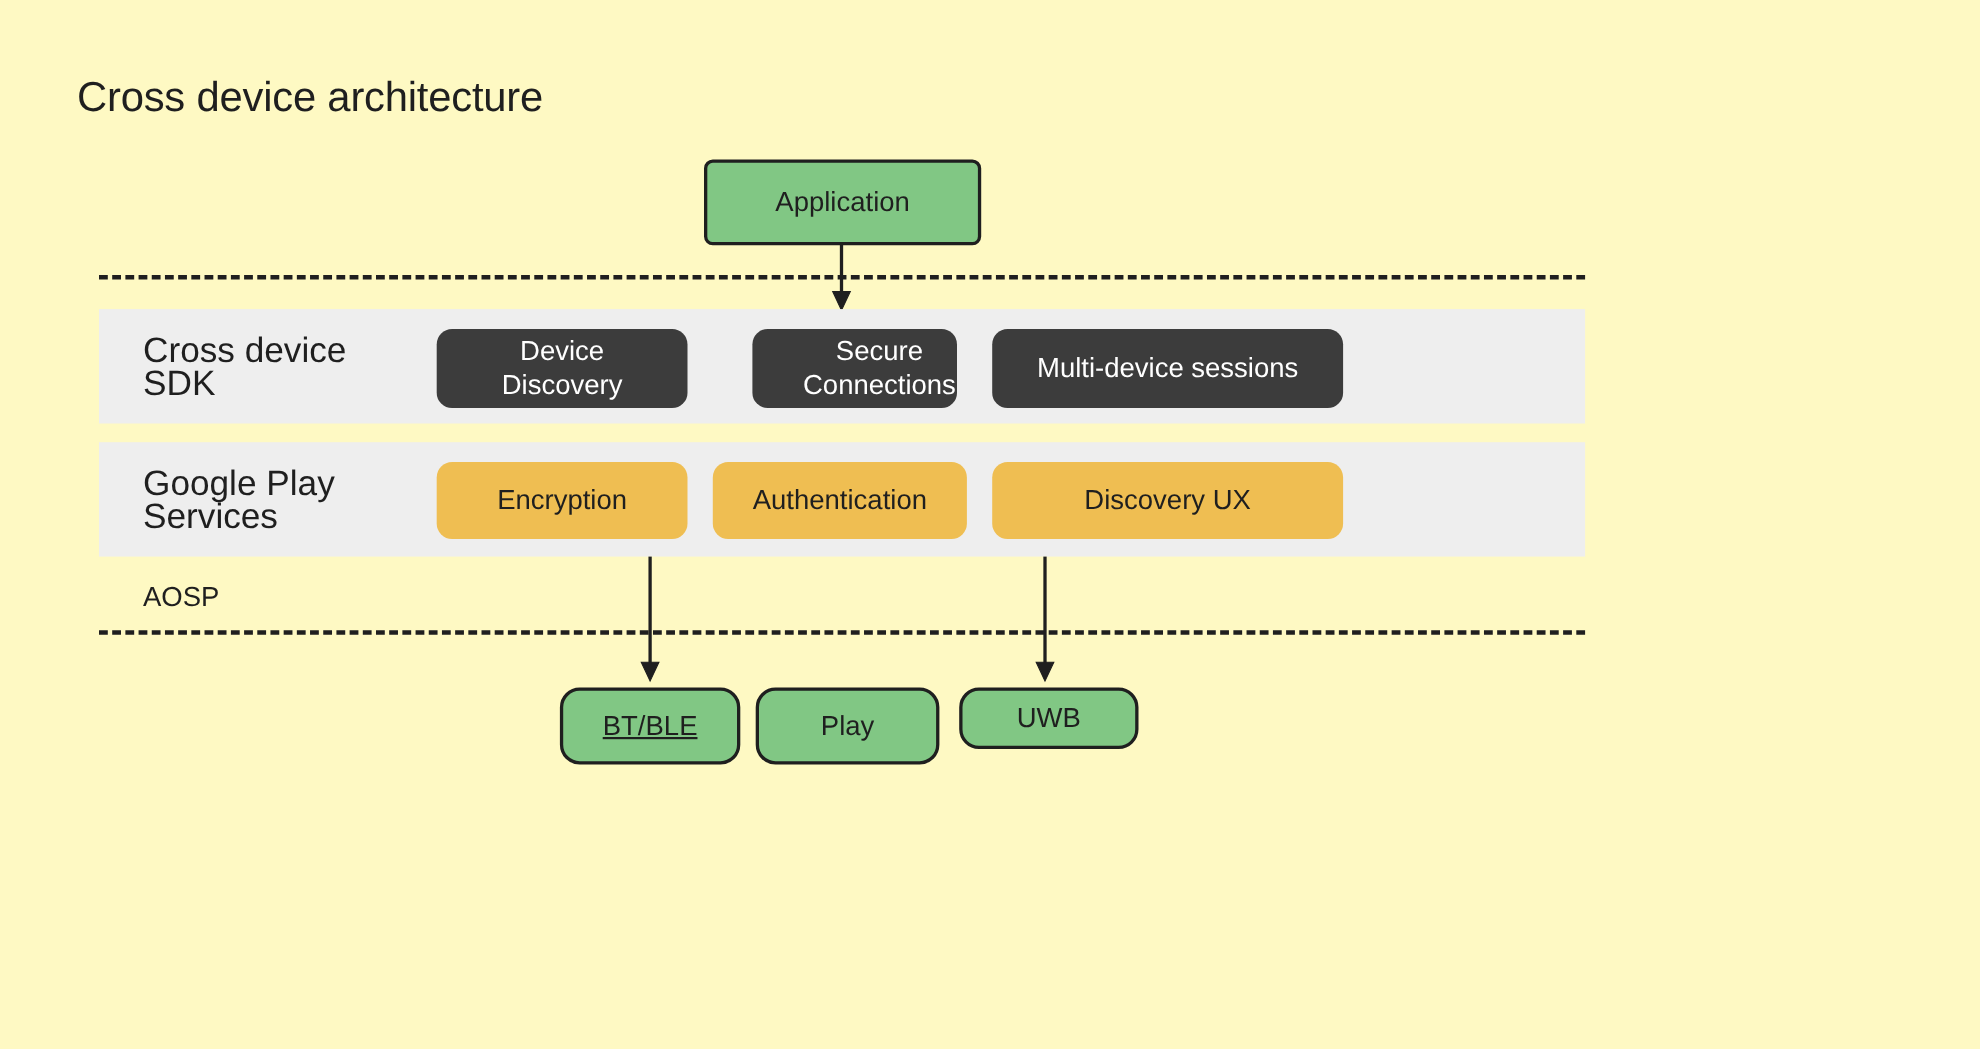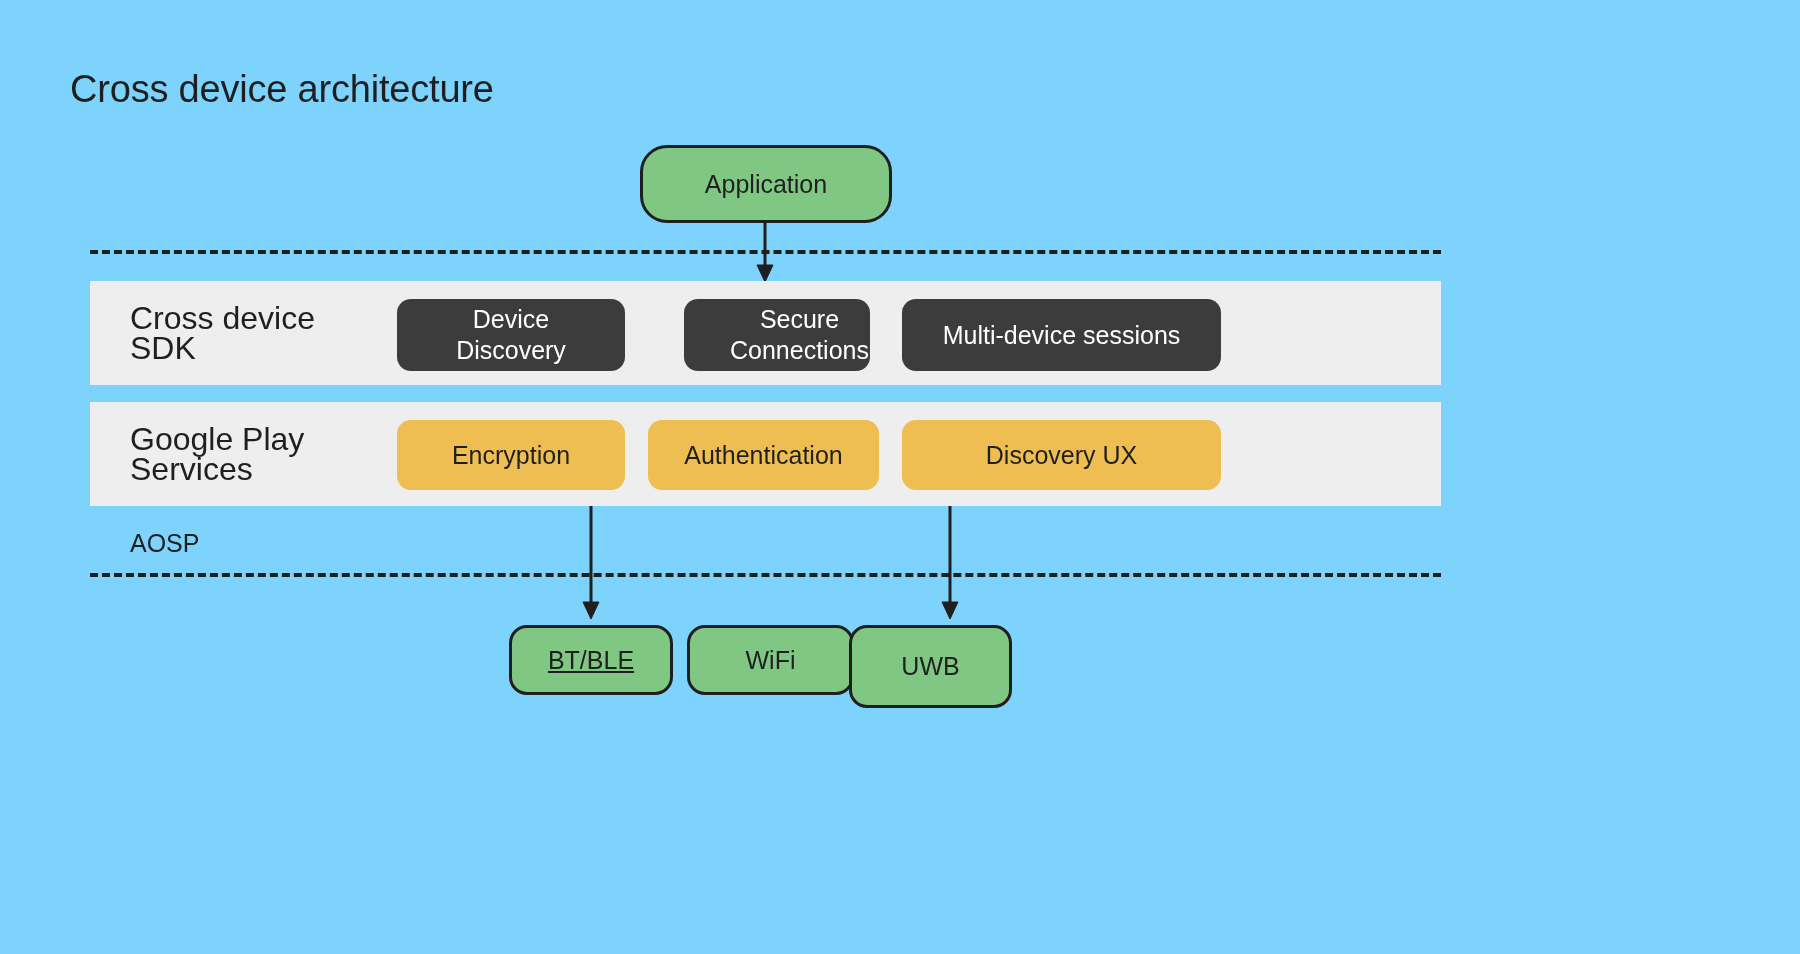--- a/index.html
+++ b/index.html
@@ -10,21 +10,21 @@
   body {
     width: 1800px;
     height: 954px;
     font-family: "Liberation Sans", sans-serif;
     overflow: hidden;
   }
   #canvas {
     position: relative;
     width: 1800px;
     height: 954px;
-    background: #7dd3fc;
+    background: #fef9c3;
   }
 
   
   #page-title {
     position: absolute;
     left: 70px;
     top: 68px;
     font-size: 38px;
     font-weight: 400;
     color: #1f1f1f;
@@ -100,37 +100,37 @@
   }
   .node-amber {
     background: #efbe52;
     border: none;
     color: #1f1f1f;
   }
 
   
   #box-application {
     left: 640px; top: 145px; width: 252px; height: 78px;
-    border-radius: 27px;
+    border-radius: 8px;
   }
 
   
   #box-device-discovery   { left: 397px;  top: 299px; width: 228px; height: 72px; }
   #box-secure-connections { left: 684px;  top: 299px; width: 186px; height: 72px; padding-left: 45px; }
   #box-multi-device       { left: 902px;  top: 299px; width: 319px; height: 72px; text-align: right; }
 
   
   #box-encryption     { left: 397px; top: 420px; width: 228px; height: 70px; }
   #box-authentication { left: 648px; top: 420px; width: 231px; height: 70px; }
   #box-discovery-ux   { left: 902px; top: 420px; width: 319px; height: 70px; }
 
   
   #box-bt-ble { left: 509px; top: 625px; width: 164px; height: 70px; text-decoration: underline; }
   #box-wifi   { left: 687px; top: 625px; width: 167px; height: 70px; }
-  #box-uwb    { left: 849px; top: 625px; width: 163px; height: 83px; }
+  #box-uwb    { left: 872px; top: 625px; width: 163px; height: 56px; }
 
   
   .arrow {
     position: absolute;
     overflow: visible;
   }
   #arrow-app-to-secure      { left: 752px; top: 221px;  width: 26px; height: 62px; }
   #arrow-encryption-to-bt   { left: 578px; top: 506px;  width: 26px; height: 114px; }
   #arrow-discovery-to-uwb   { left: 937px; top: 506px;  width: 26px; height: 114px; }
   .arrow line, .arrow polygon { stroke: #1f1f1f; fill: #1f1f1f; }
@@ -179,16 +179,16 @@
   </svg>
 
   <svg class="arrow" id="arrow-discovery-to-uwb" viewBox="0 0 26 114">
     <line x1="13" y1="0" x2="13" y2="100" stroke-width="3"></line>
     <polygon points="13,113 5,96 21,96"></polygon>
   </svg>
 
   <div class="dashed-line" id="dashed-line-bottom"></div>
 
   <div class="node-box node-green" id="box-bt-ble">BT/BLE</div>
-  <div class="node-box node-green" id="box-wifi">WiFi</div>
+  <div class="node-box node-green" id="box-wifi">Play</div>
   <div class="node-box node-green" id="box-uwb">UWB</div>
 
 </div>
 
 </body></html>

